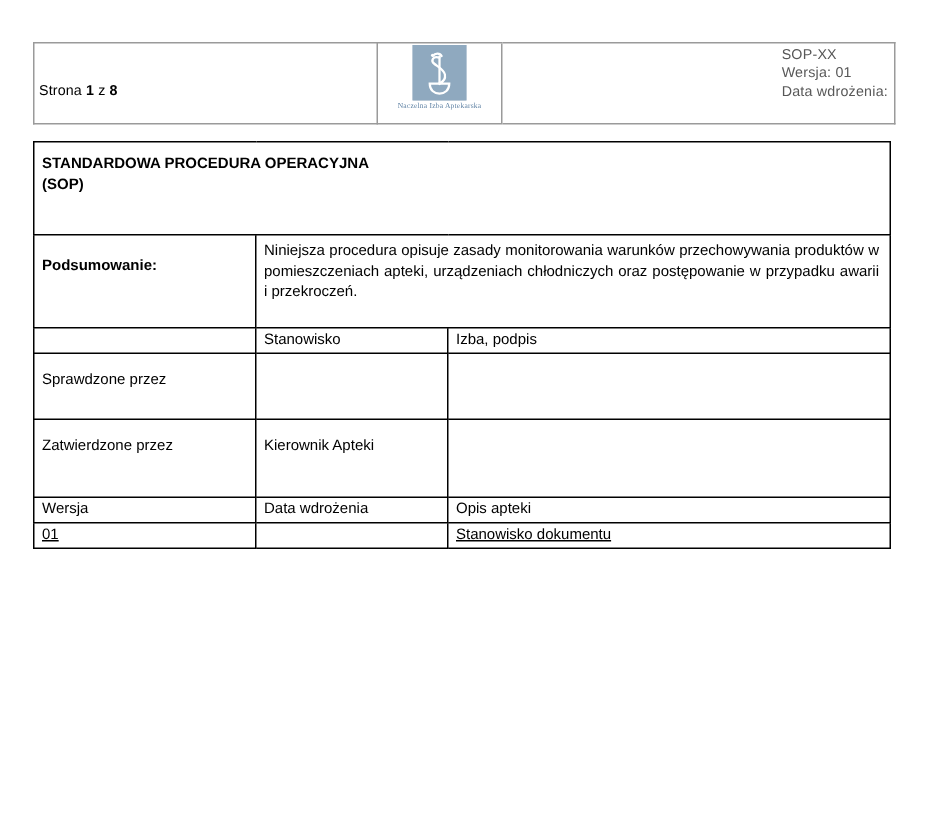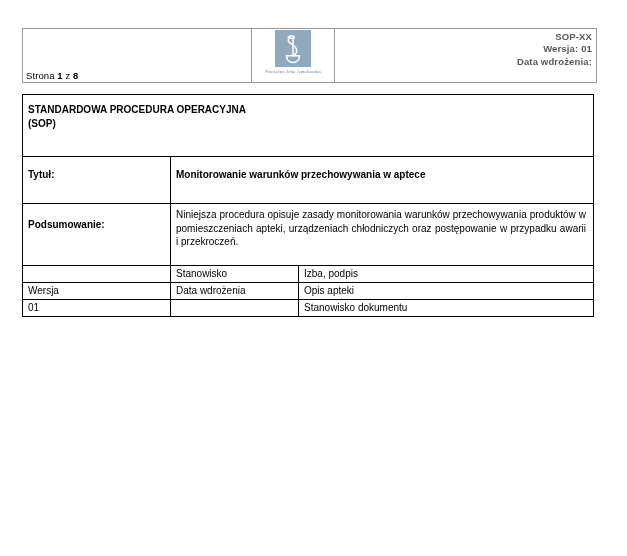--- a/index.html
+++ b/index.html
@@ -37,21 +37,21 @@
     padding: 0;
     height: 53px;
   }
   .hdr-left   { width: 228px; position: relative; }
   .hdr-logo   { width: 82px;  position: relative; border-left: 0 !important; border-right: 0 !important; }
   .hdr-right  { width: 261px; position: relative; }
 
   .strona {
     position: absolute;
     left: 3px;
-    bottom: 1px;
+    bottom: 16px;
     font-size: 9.5px;
     line-height: 11px;
     white-space: nowrap;
     letter-spacing: 0.1px;
   }
   .strona b { font-weight: bold; }
 
   .logo-wrap {
     position: absolute;
     left: 50%;
@@ -73,26 +73,24 @@
     color: #5f82a4;
     letter-spacing: 0.15px;
     margin-top: 1.5px;
     white-space: nowrap;
   }
 
   .hdr-right-lines {
     position: absolute;
     right: 4px;
     top: 2px;
-    text-align: right;
     font-size: 9.5px;
     line-height: 12.4px;
     color: #585858;
     letter-spacing: 0.15px;
-    font-weight: bold;
   }
 
   
   .main-table {
     position: absolute;
     left: 22px;
     top: 94px;
     width: 571px;
     border-collapse: collapse;
     table-layout: fixed;
@@ -140,21 +138,21 @@
   .v-mid-tall { padding-top: 15px !important; }
 
   .row-historia td {
     font-weight: bold;
     height: 14px;
     padding-top: 1px !important;
     padding-bottom: 2px !important;
     font-size: 10px;
   }
   .row-hist-head td { height: 14px; padding-top: 1px !important; padding-bottom: 1px !important; }
-  .row-hist-1 td    { height: 14px; padding-top: 1px !important; padding-bottom: 1px !important; }
+  .row-hist-1 td    { height: 14px; padding-top: 1px !important; padding-bottom: 1px !important; text-decoration: underline; }
 </style>
 </head>
 <body>
 
 <div class="page">
 
   <table class="header-table">
     <tbody>
         <tr>
       <td class="hdr-left">
@@ -194,38 +192,44 @@
     </colgroup>
 
     <tbody>
         <tr>
       <td class="title-cell" colspan="3">
         <div>STANDARDOWA PROCEDURA OPERACYJNA</div>
         <div>(SOP)</div>
       </td>
     </tr>
 
-    <tr class="row-tytul">
-      <td class="cell-label-bold cell-mid">Tytuł:</td>
-      <td class="title-value" colspan="2">Monitorowanie warunków przechowywania w aptece</td>
-    </tr>
 
     <tr class="row-podsum">
       <td class="podsum-label">Podsumowanie:</td>
       <td class="podsum-text" colspan="2">Niniejsza procedura opisuje zasady monitorowania warunków przechowywania produktów w pomieszczeniach apteki, urządzeniach chłodniczych oraz postępowanie w przypadku awarii i przekroczeń.</td>
     </tr>
 
     <tr class="row-head">
       <td></td>
       <td>Stanowisko</td>
       <td>Izba, podpis</td>
     </tr>
 
 
-
+    <tr class="row-spraw">
+      <td class="v-mid">Sprawdzone przez</td>
+      <td></td>
+      <td></td>
+    </tr>
+
+    <tr class="row-zatw">
+      <td class="v-mid">Zatwierdzone przez</td>
+      <td class="v-mid">Kierownik Apteki</td>
+      <td></td>
+    </tr>
 
 
     <tr class="row-hist-head">
       <td>Wersja</td>
       <td>Data wdrożenia</td>
       <td>Opis apteki</td>
     </tr>
 
     <tr class="row-hist-1">
       <td>01</td>

